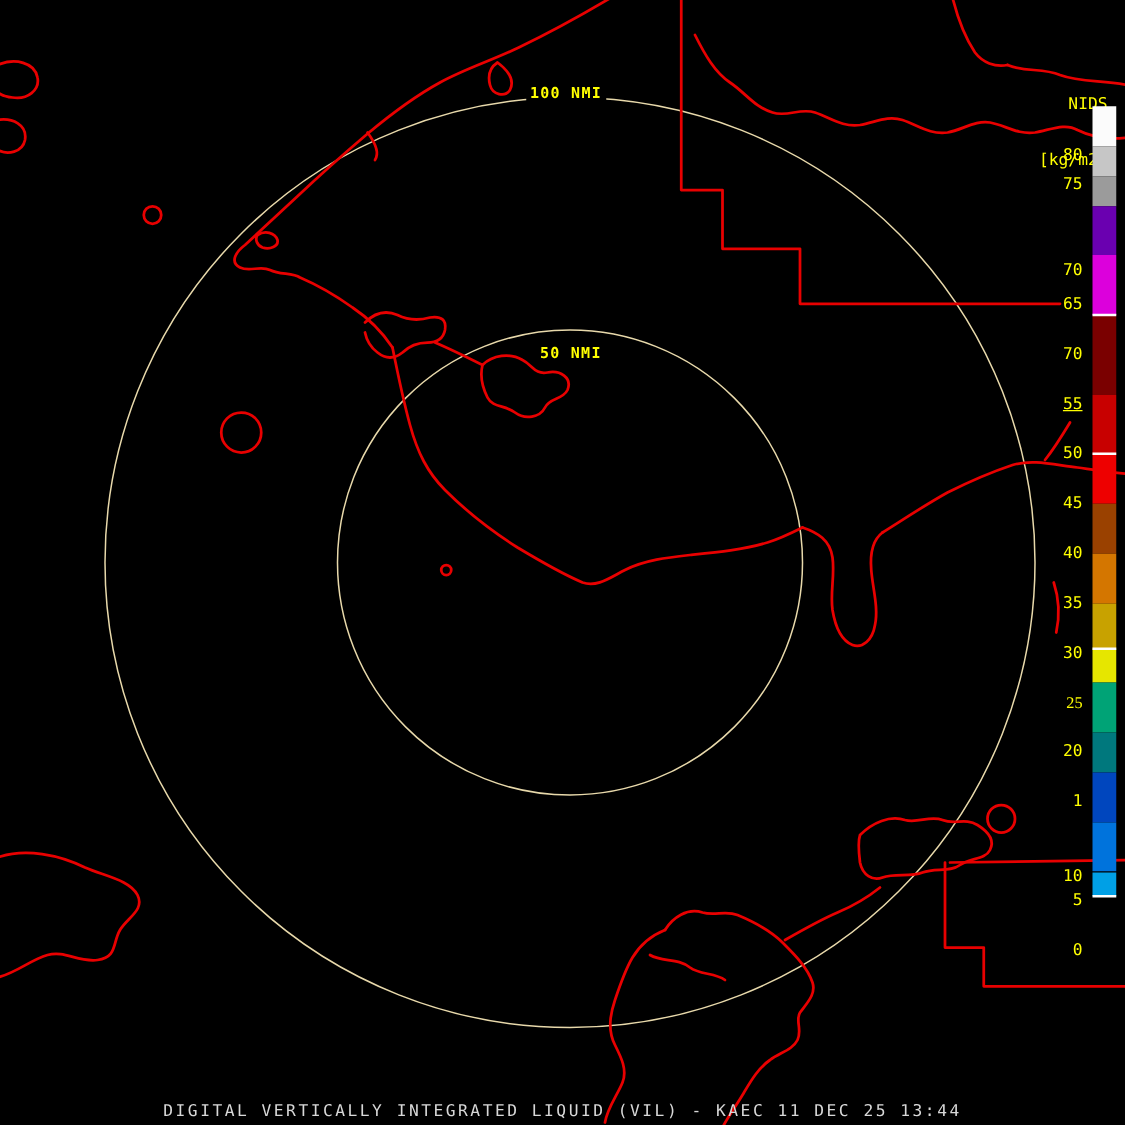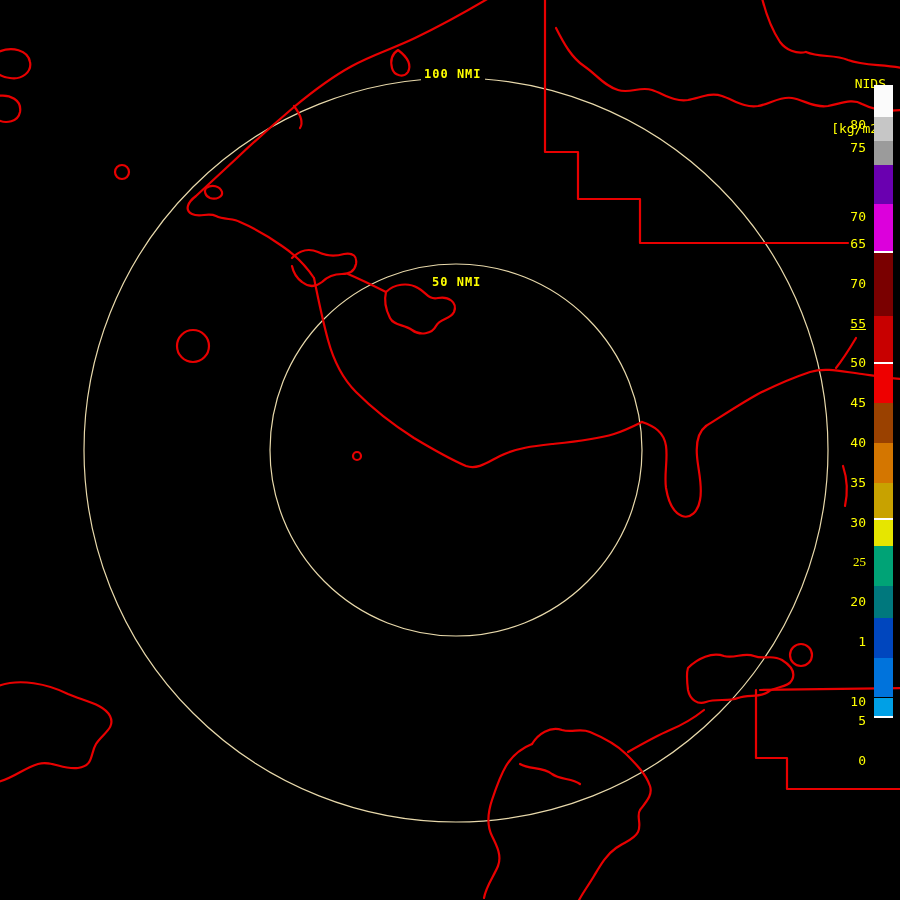--- a/index.html
+++ b/index.html
@@ -148,14 +148,15 @@
       <div class="cb-tick" style="top: 389.727px;">35</div>
       <div class="cb-tick" style="top: 429.5px;">30</div>
       <div class="cb-tick" style="top: 469.273px; font-family: Liberation Serif, serif;">25</div>
       <div class="cb-tick" style="top: 509.045px;">20</div>
       <div class="cb-tick" style="top: 548.818px;">1</div>
       <div class="cb-tick" style="top: 609px;">10</div>
       <div class="cb-tick" style="top: 628.364px;">5</div>
       <div class="cb-tick" style="top: 668.136px;">0</div>
     </div>
 
+  <div id="caption">DIGITAL VERTICALLY INTEGRATED LIQUID (VIL) - KAEC 11 DEC 25 13:44</div>
 
 </div>
 
 </body></html>

